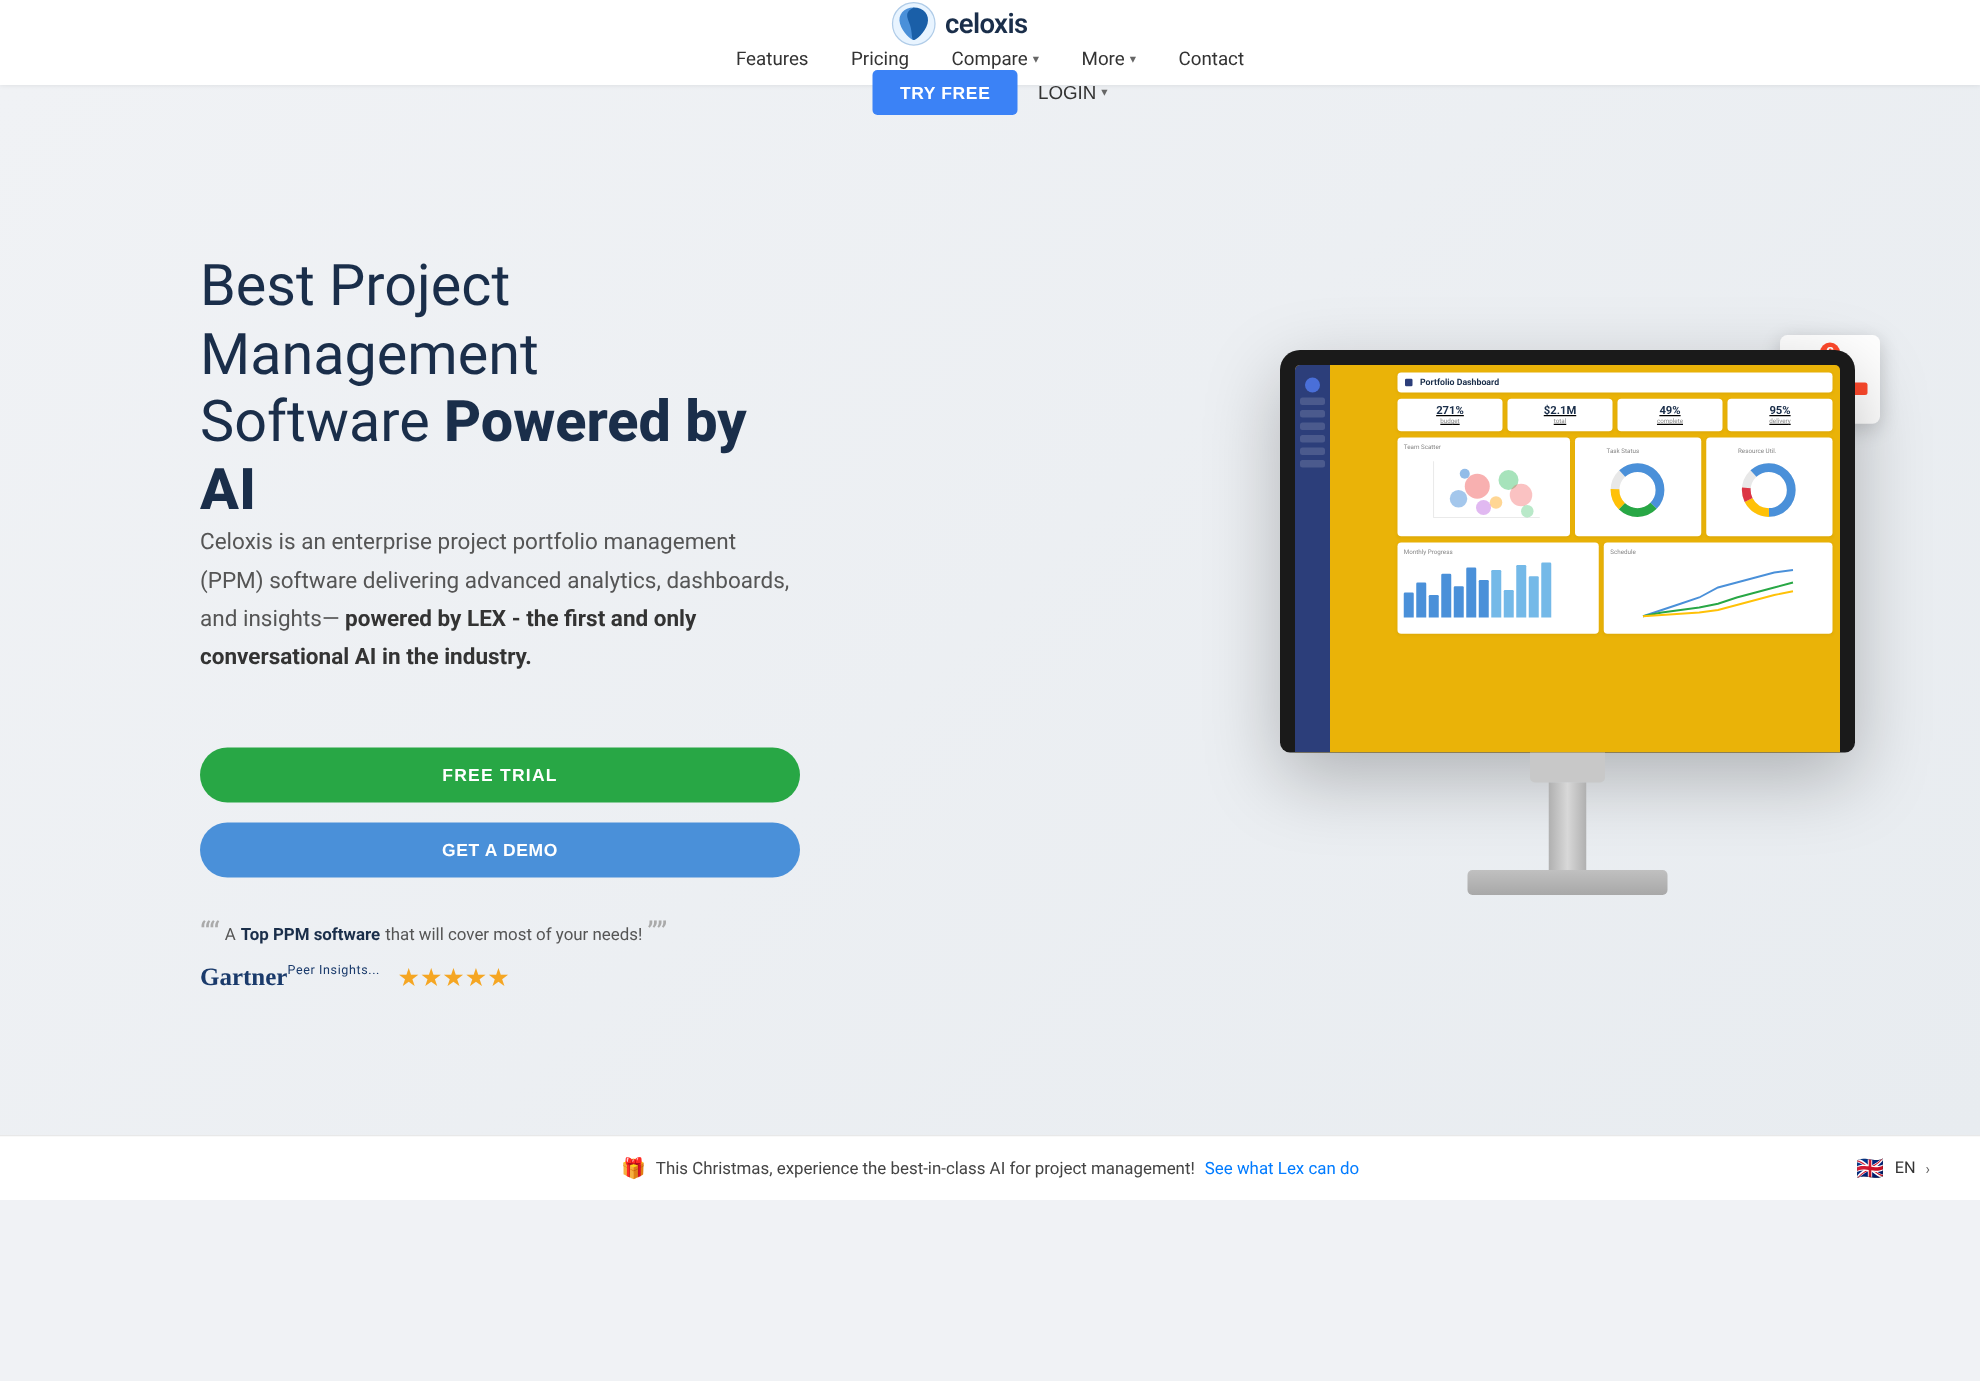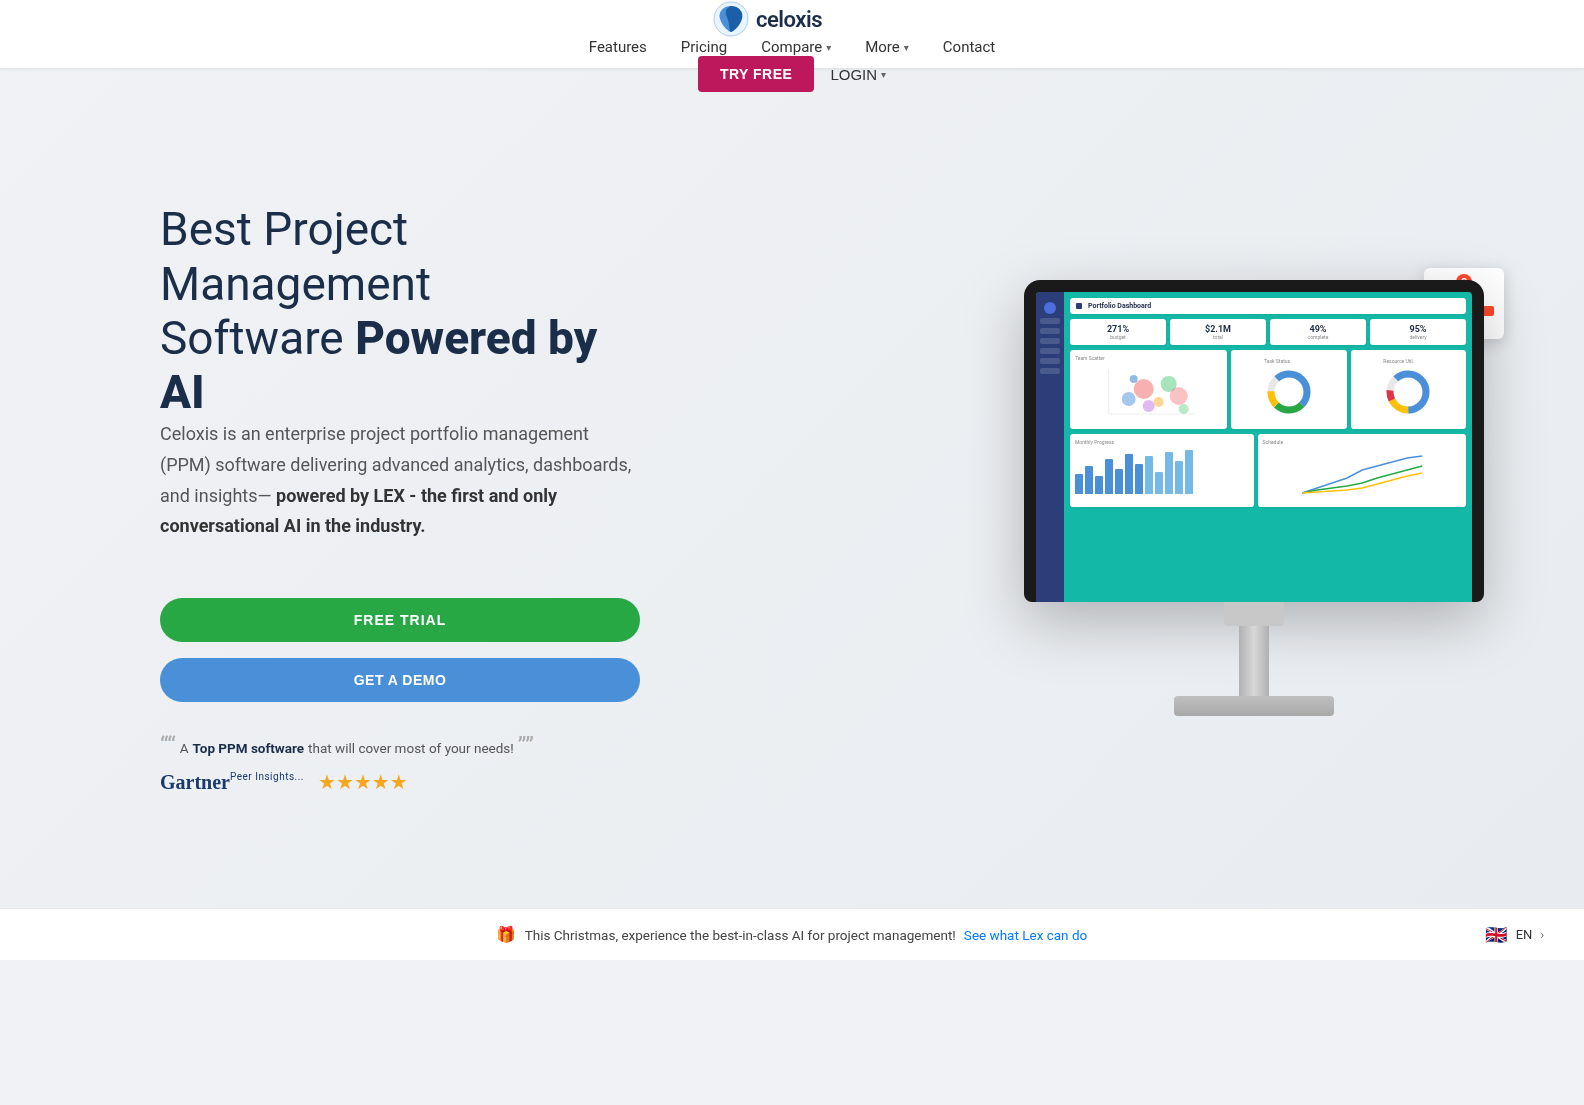--- a/index.html
+++ b/index.html
@@ -58,21 +58,21 @@
     .nav-chevron {
       font-size: 10px;
       color: #666;
     }
     .nav-right {
       display: flex;
       align-items: center;
       gap: 16px;
     }
     .btn-try-free {
-      background: #be185d;
+      background: #3b82f6;
       color: #fff;
       border: none;
       border-radius: 4px;
       padding: 10px 22px;
       font-size: 14px;
       font-weight: 700;
       cursor: pointer;
       letter-spacing: 0.5px;
     }
     .btn-login {
@@ -237,22 +237,23 @@
       height: 20px;
       background: linear-gradient(to bottom, #c0c0c0, #a8a8a8);
       margin: 0 auto;
       border-radius: 4px;
     }
 
     
     .dashboard {
       width: 100%;
       height: 100%;
-      background: #14b8a6;
-      display: flex;
+      background: #eab308;
+      display: flex;
+      gap: 48px;
     }
     .dash-sidebar {
       width: 28px;
       background: #2c3e7a;
       flex-shrink: 0;
     }
     .dash-sidebar-dot {
       width: 12px;
       height: 12px;
       border-radius: 50%;
@@ -297,20 +298,21 @@
       gap: 4px;
       margin-bottom: 5px;
     }
     .metric-card {
       flex: 1;
       background: #fff;
       border-radius: 3px;
       padding: 5px;
       box-shadow: 0 1px 3px rgba(0,0,0,0.06);
       text-align: center;
+      text-decoration: underline;
     }
     .metric-val {
       font-size: 9px;
       font-weight: 700;
       color: #1a2e4a;
     }
     .metric-label {
       font-size: 5px;
       color: #888;
     }

